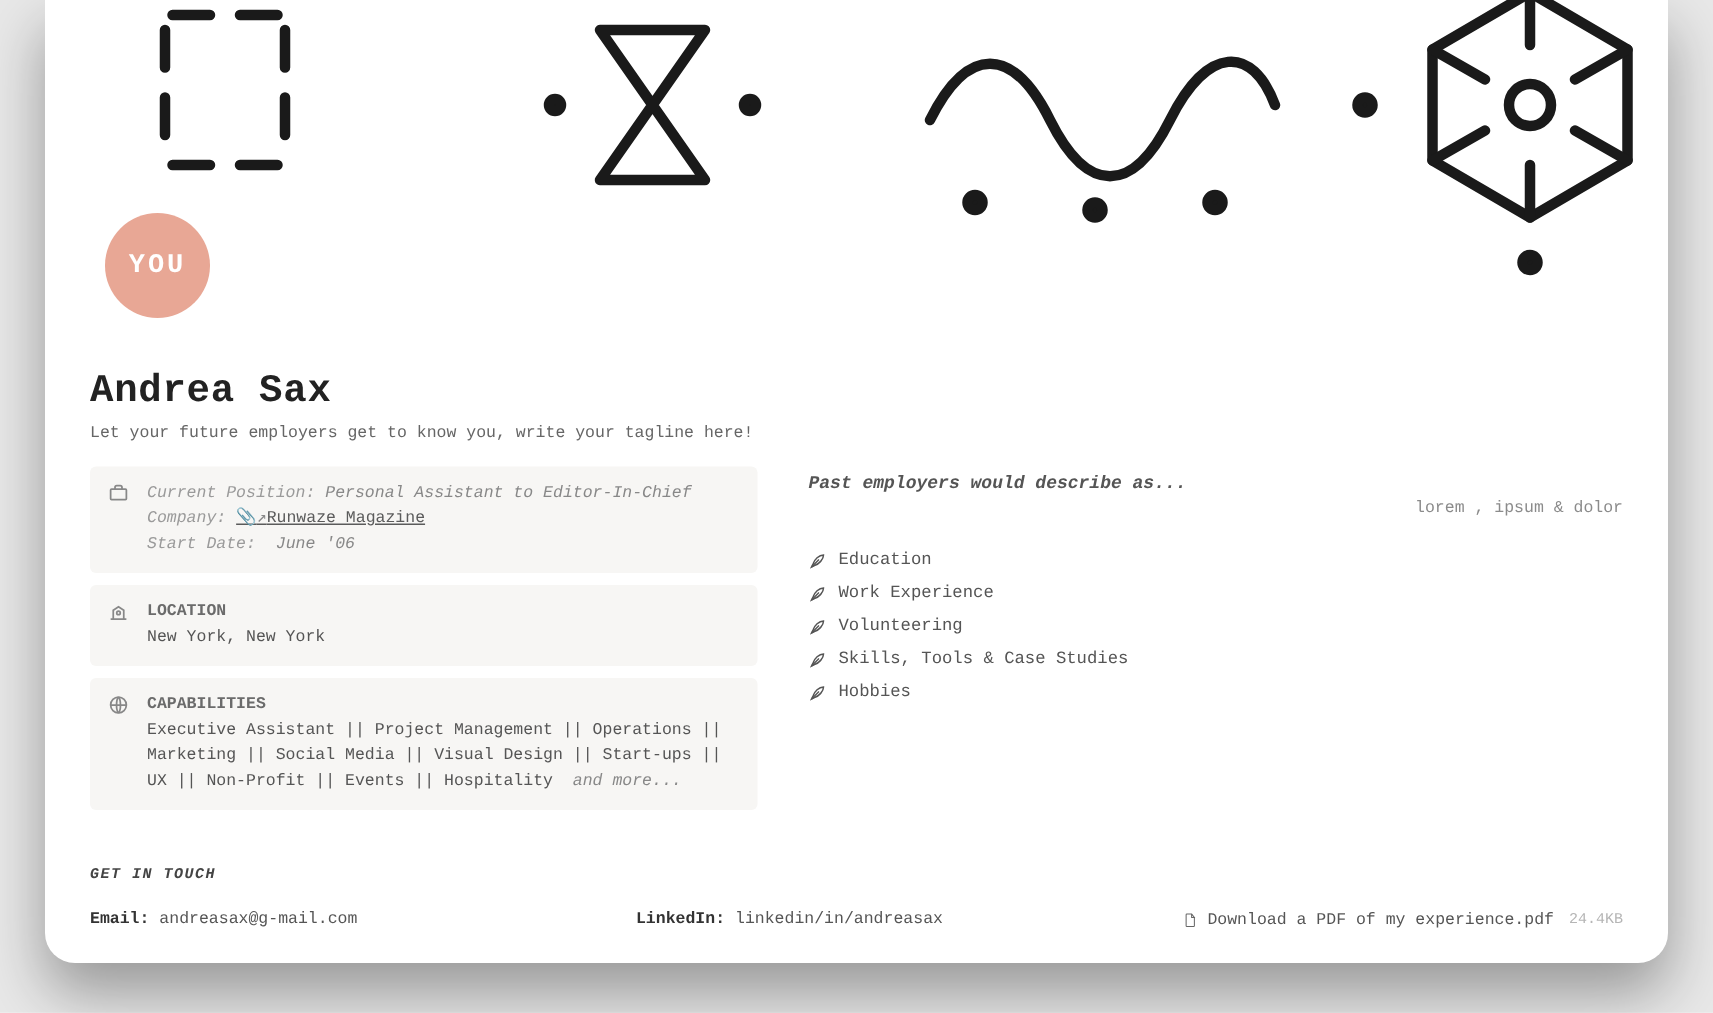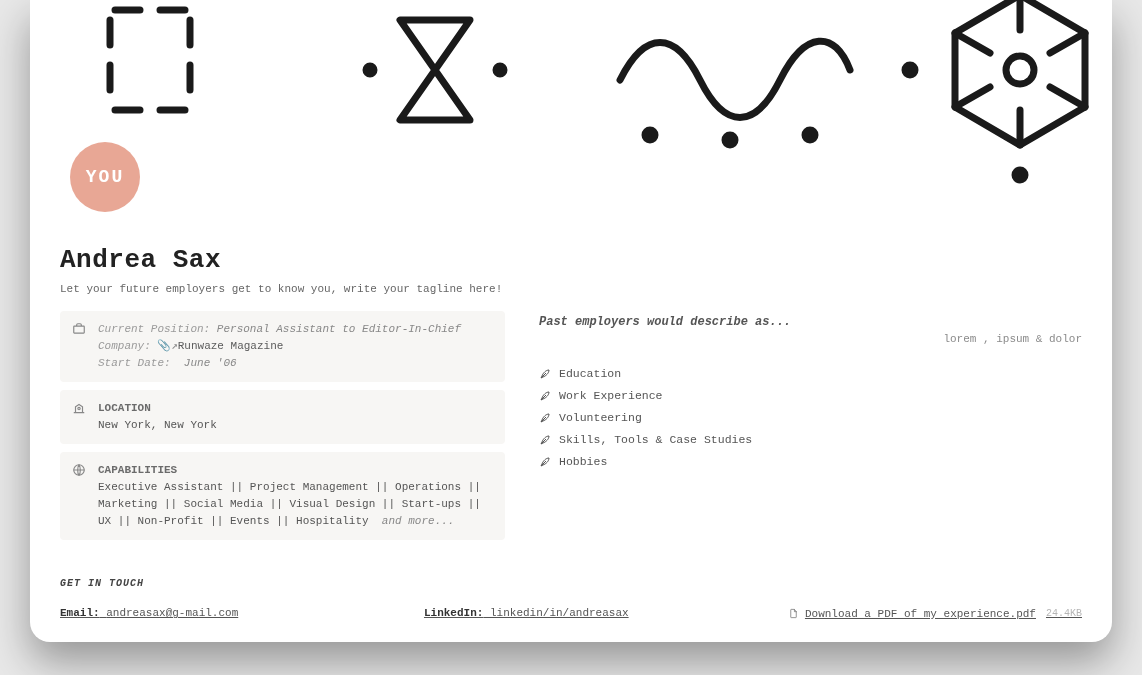--- a/index.html
+++ b/index.html
@@ -60,21 +60,21 @@
     color: #555;
     line-height: 1.55;
     display: flex;
     gap: 10px;
   }
   .card .ic { width: 16px; flex: 0 0 16px; color: #888; font-size: 12px; padding-top: 1px; }
   .card .bd { flex: 1; }
   .card .hd { font-weight: 700; color: #6b6b6b; }
   .card em, .ital { font-style: italic; color: #888; }
   .card .lbl { font-style: italic; color: #9a9a9a; }
-  .link-chip { color: #5b5b5b; }
+  .link-chip { color: #5b5b5b; text-decoration: underline; }
   .arrow { color: #8a8a8a; }
   .right-head {
     font-style: italic;
     font-weight: 700;
     font-size: 12px;
     color: #555;
     margin-bottom: 4px;
   }
   .right-sub {
     font-size: 11px; color: #8b8b8b;
@@ -97,21 +97,20 @@
     letter-spacing: 1px;
     color: #444;
     margin: 30px 0 18px 0;
     font-style: italic;
   }
   .contact-row {
     display: flex;
     font-size: 11px;
     color: #555;
     gap: 56px;
-    text-decoration: underline;
   }
   .contact-row .cell { flex: 1; }
   .contact-row .cell.r { flex: 0 0 auto; text-align: right; display:flex; align-items:center; gap:6px; }
   .contact-row b { color: #333; }
   .muted { color: #b5b5b5; font-size: 10px; margin-left: 4px; }
   .file-ic { width: 11px; height: 13px; display:inline-block; }
   .file-ic svg { width:11px; height:13px; stroke:#666; fill:none; stroke-width:1.5; }
 </style>
 </head>
 <body>

